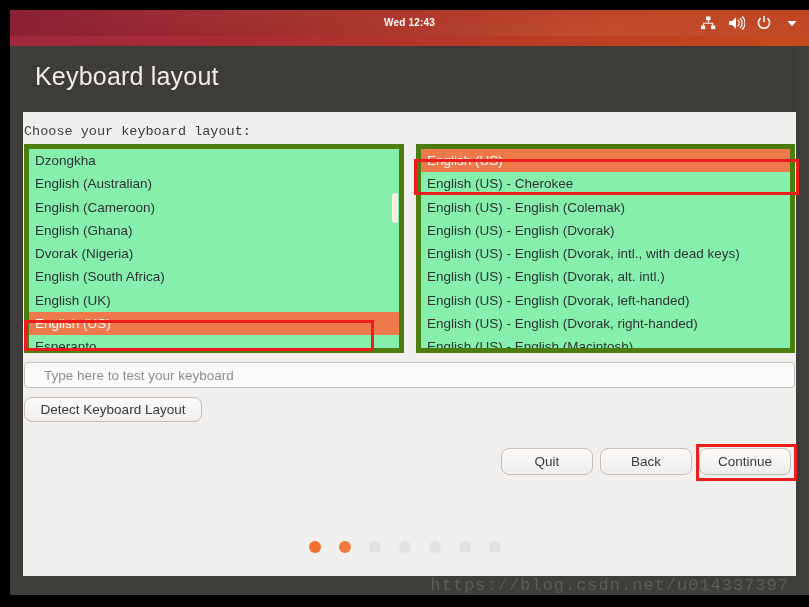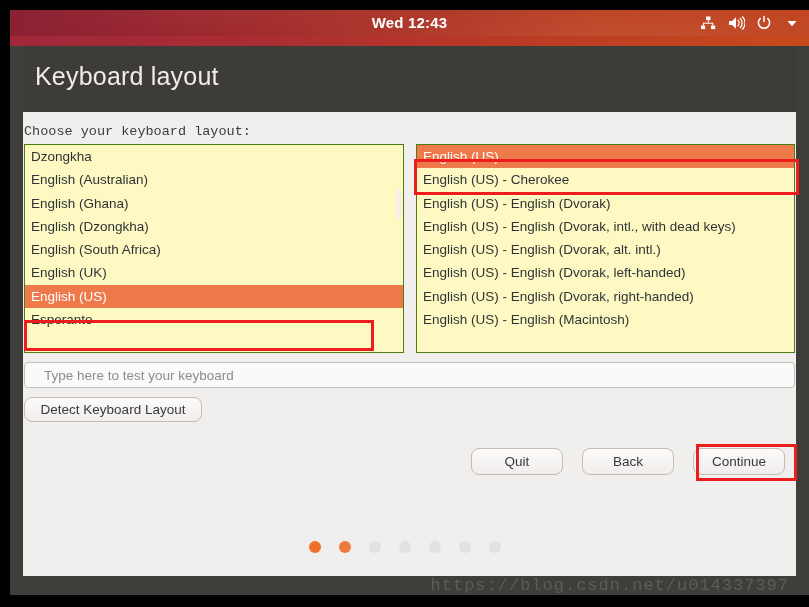--- a/index.html
+++ b/index.html
@@ -52,21 +52,21 @@
       radial-gradient(ellipse 330px 60px at 30% -40%, rgba(255,255,255,0.05), rgba(255,255,255,0) 70%);
     pointer-events: none;
   }
   .panel-clock {
     position: absolute;
     left: 0; right: 0; top: 0;
     height: 26px;
     line-height: 26px;
     text-align: center;
     color: #ffffff;
-    font-size: 15px;
+    font-size: 10px;
     font-weight: bold;
     letter-spacing: 0.2px;
   }
   .panel-indicators {
     position: absolute;
     right: 8px;
     top: 0;
     height: 26px;
     display: flex;
     align-items: center;
@@ -137,22 +137,22 @@
     position: absolute;
     left: 1px;
     top: 32px;
     width: 771px;
     height: 209px;
   }
   .listbox {
     position: absolute;
     top: 0;
     height: 209px;
-    background: #fef9c3;
-    border: 1px solid #4d7c0f;
+    background: #86efac;
+    border: 5px solid #4d7c0f;
     overflow: hidden;
     box-sizing: border-box;
   }
   .listbox.left  { left: 0px;   width: 380px; }
   .listbox.right { left: 392px; width: 379px; }
 
   .list-scroll {
     position: absolute;
     left: 0; top: 0; right: 0; bottom: 0;
     overflow: hidden;
@@ -218,24 +218,24 @@
   }
   .btn-detect {
     position: absolute;
     left: 1px;
     top: 285px;
     width: 178px;
     height: 25px;
   }
   .bottom-btns {
     position: absolute;
-    right: 11px;
+    right: 5px;
     top: 336px;
     display: flex;
-    gap: 19px;
+    gap: 7px;
   }
   .bottom-btns .btn {
     width: 92px;
     height: 27px;
   }
 
   
   .anno {
     position: absolute;
     border: 3px solid #ee1d1d;
@@ -342,34 +342,36 @@
     <div class="win-body">
 
       <div class="choose-label">Choose your keyboard layout:</div>
 
       <div class="lists">
 
         <div class="listbox left">
           <div class="list-scroll" id="left-list">
               <div class="list-item">Dzongkha</div>
               <div class="list-item">English (Australian)</div>
+              <div class="list-item">English (Cameroon)</div>
               <div class="list-item">English (Ghana)</div>
-              <div class="list-item">English (Dzongkha)</div>
+              <div class="list-item">Dvorak (Nigeria)</div>
               <div class="list-item">English (South Africa)</div>
               <div class="list-item">English (UK)</div>
               <div class="list-item selected">English (US)</div>
               <div class="list-item">Esperanto</div>
             </div>
           <div class="scroll-hint"></div>
         </div>
 
         <div class="listbox right">
           <div class="list-scroll" id="right-list">
               <div class="list-item selected">English (US)</div>
               <div class="list-item">English (US) - Cherokee</div>
+              <div class="list-item">English (US) - English (Colemak)</div>
               <div class="list-item">English (US) - English (Dvorak)</div>
               <div class="list-item">English (US) - English (Dvorak, intl., with dead keys)</div>
               <div class="list-item">English (US) - English (Dvorak, alt. intl.)</div>
               <div class="list-item">English (US) - English (Dvorak, left-handed)</div>
               <div class="list-item">English (US) - English (Dvorak, right-handed)</div>
               <div class="list-item">English (US) - English (Macintosh)</div>
             </div>
         </div>
 
       </div>

